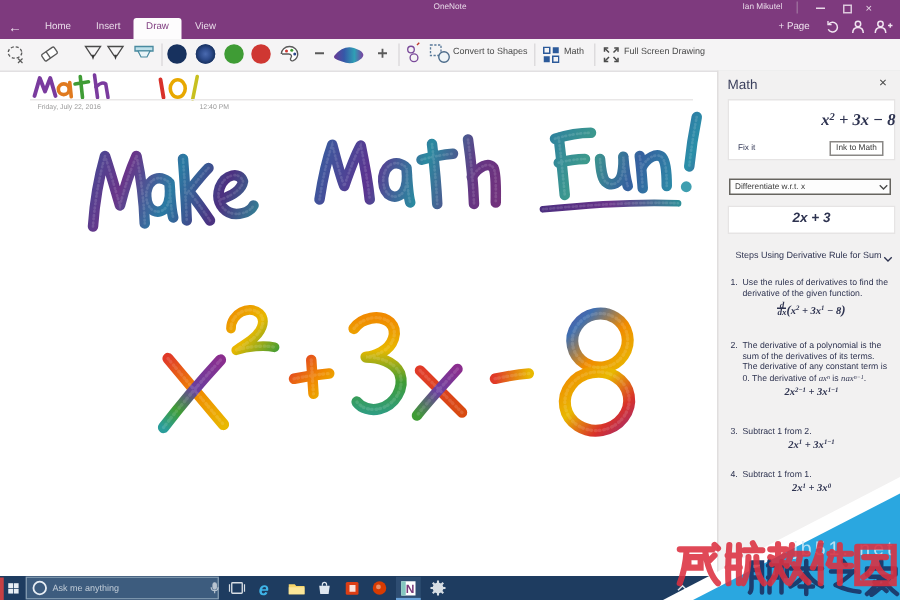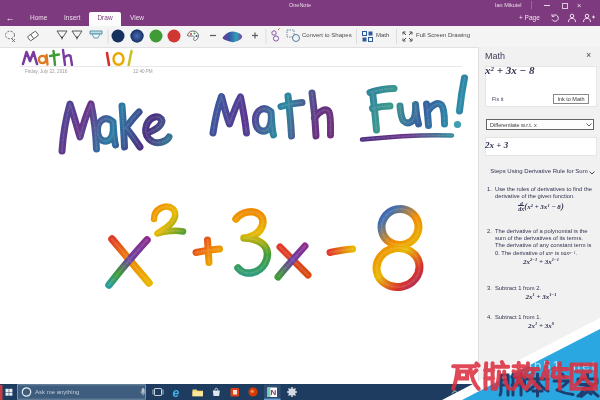--- a/index.html
+++ b/index.html
@@ -125,32 +125,32 @@
         <path d="M1.5 1.5 l2.5 2.5 M9.5 1.5 L7 4 M9.5 9.5 L7 7 M1.5 9.5 L4 7"></path>
       </g>
     </svg>
 <div class="a" style="left:416px;top:32px;color:#4a4a4a;font-size:6px;">Full Screen Drawing</div>
 
 <div class="a" style="left:478px;top:47px;width:122px;height:337px;background:#f2f1f1;border-left:1px solid #e0dede;"></div>
 <div class="a" style="left:485px;top:51px;color:#3a3f5c;font-size:9px;">Math</div>
 <div class="a" style="left:586px;top:50px;color:#4a4a4a;font-size:9px;">×</div>
 
 <div class="a" style="left:485px;top:66px;width:112px;height:41px;background:#fff;border:1px solid #e6e4e4;box-sizing:border-box;"></div>
-<div class="a" style="left:485px;top:64px;width:112px;text-align:left;color:#2e3350;font-size:11px;font-family:'Liberation Serif',serif;font-style:italic;font-weight:bold;">x<span style="font-size:7px;vertical-align:3px;">2</span> + 3x − 8</div>
+<div class="a" style="left:485px;top:74px;width:112px;text-align:right;color:#2e3350;font-size:11px;font-family:'Liberation Serif',serif;font-style:italic;font-weight:bold;">x<span style="font-size:7px;vertical-align:3px;">2</span> + 3x − 8</div>
 <div class="a" style="left:492px;top:96px;color:#3a3f5c;font-size:5.5px;">Fix it</div>
 <div class="a" style="left:553px;top:94px;width:36px;height:10px;background:#fff;border:1px solid #8a8886;box-sizing:border-box;text-align:center;color:#3a3a3a;font-size:5.5px;line-height:9px;">Ink to Math</div>
 
 <div class="a" style="left:486px;top:119px;width:108px;height:11px;background:#fdfdfd;border:1px solid #66645f;box-sizing:border-box;"></div>
 <div class="a" style="left:490px;top:121.5px;color:#3a3a3a;font-size:5.5px;">Differentiate w.r.t. x</div>
 <svg class="a" style="left:586px;top:122.5px;" width="6" height="4" viewBox="0 0 6 4">
       <polyline points="0.5,0.5 3,3 5.5,0.5" fill="none" stroke="#4a4a4a" stroke-width="0.9"></polyline>
     </svg>
 
 <div class="a" style="left:485px;top:137px;width:112px;height:19px;background:#fff;border:1px solid #e6e4e4;box-sizing:border-box;"></div>
-<div class="a" style="left:485px;top:140px;width:112px;color:#2e3350;font-size:9px;font-family:Liberation Serif, serif;font-style:italic;font-weight:bold;">2x + 3</div>
+<div class="a" style="left:485px;top:140px;width:112px;text-align:center;color:#2e3350;font-size:9px;font-family:Liberation Sans, sans-serif;font-style:italic;font-weight:bold;">2x + 3</div>
 
 <div class="a" style="left:478px;top:168px;width:122px;text-align:center;color:#2e3350;font-size:6px;">Steps Using Derivative Rule for Sum</div>
 <svg class="a" style="left:589px;top:170.5px;" width="6" height="4" viewBox="0 0 6 4">
       <polyline points="0.5,0.5 3,3 5.5,0.5" fill="none" stroke="#2e3350" stroke-width="0.9"></polyline>
     </svg>
 
 <div class="a" style="left:487px;top:186px;color:#2e3350;font-size:5.8px;">1.</div>
 <div class="a" style="left:495px;top:186px;width:103px;color:#2e3350;font-size:5.8px;line-height:7.2px;white-space:nowrap;">Use the rules of derivatives to find the<br>derivative of the given function.</div>
 <div class="a" style="left:485px;top:201px;width:112px;text-align:center;color:#2e3350;font-size:7px;font-family:'Liberation Serif',serif;font-style:italic;font-weight:bold;"><span style="display:inline-block;vertical-align:middle;text-align:center;line-height:5px;font-size:6px;">d<br><span style="border-top:0.8px solid #2e3350;">dx</span></span><span style="font-size:8.5px;">(</span>x<span style="font-size:4.5px;vertical-align:2.5px;">2</span> + 3x<span style="font-size:4.5px;vertical-align:2.5px;">1</span> − 8<span style="font-size:8.5px;">)</span></div>
 

